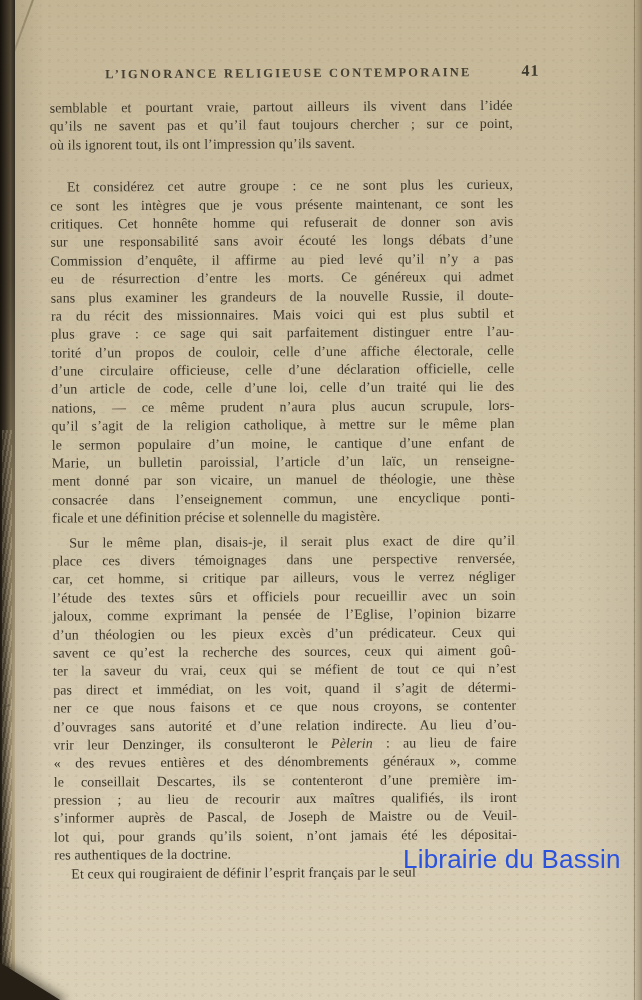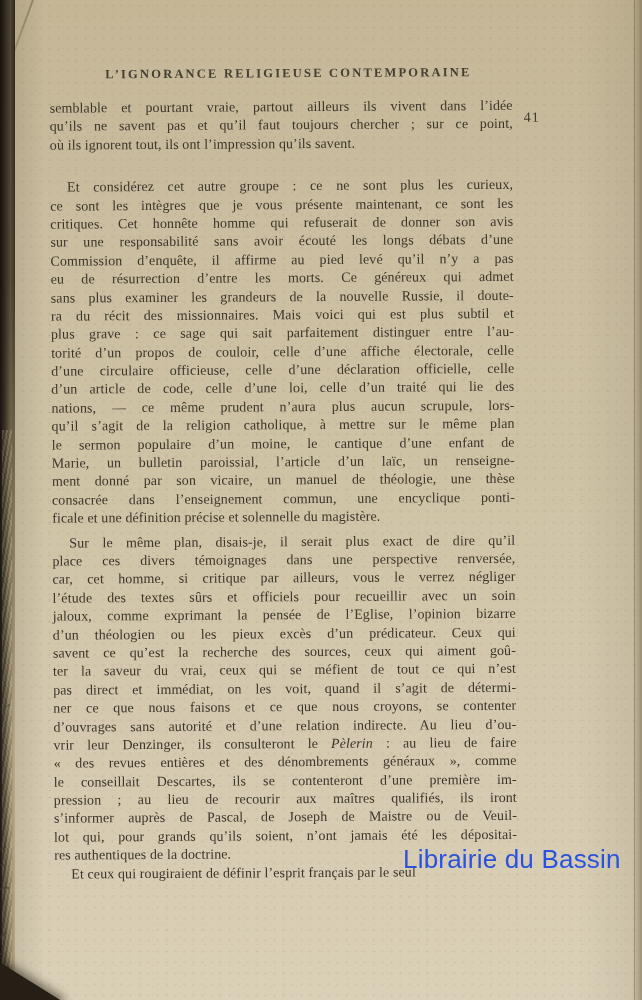--- a/index.html
+++ b/index.html
@@ -70,21 +70,21 @@
     color:#3b352a;
   }
   .running-header{
     position:absolute;top:66px;left:60px;right:120px;
     text-align:center;
     font-size:12.5px;font-weight:700;letter-spacing:2.2px;
     color:#453f33;white-space:nowrap;
   }
   .page-number{
     position:absolute;top:63px;right:100px;
-    font-size:14px;font-weight:400;color:#3f3a2e;letter-spacing:1px;margin-top:48px;
+    font-size:16px;font-weight:700;color:#3f3a2e;letter-spacing:1px;
   }
   #text-block{
     position:absolute;top:98px;left:52px;width:463px;
   }
   .para{margin:0 0 0 0;}
   .para.gap-big{margin-bottom:24px;}
   .para.gap-small{margin-bottom:6px;}
   .line{
     height:18.4px;line-height:18.4px;
     font-size:14px;letter-spacing:.1px;

